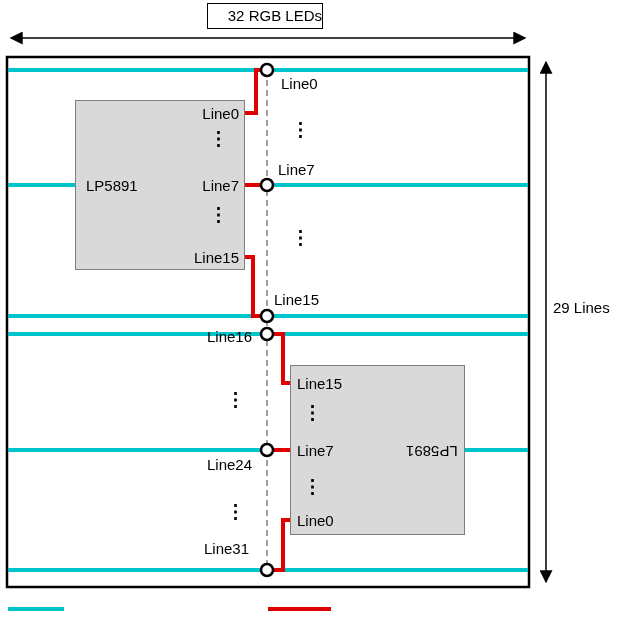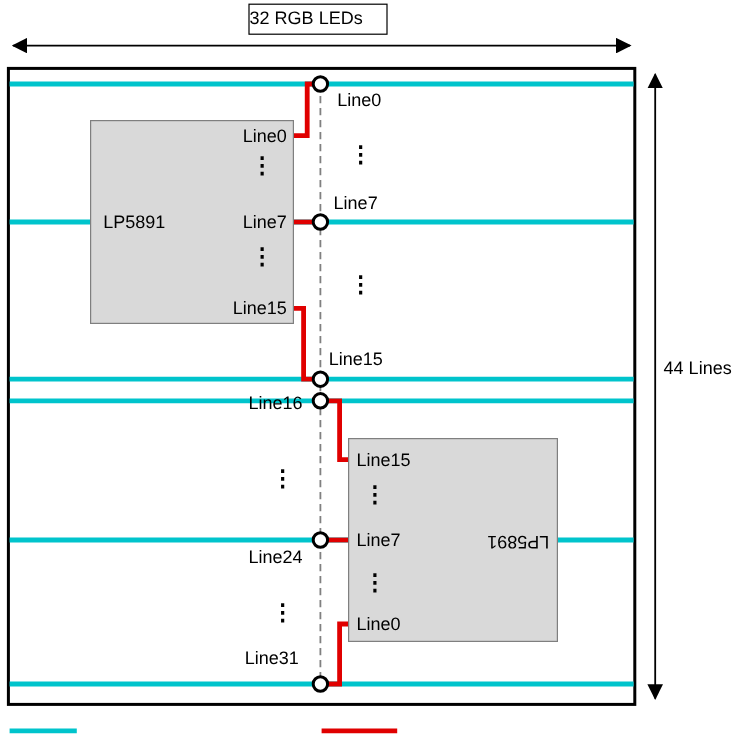--- a/index.html
+++ b/index.html
@@ -13,21 +13,21 @@
   .panel { fill: none; stroke: var(--outline, #000); stroke-width: 2.5; }
   .led   { stroke: var(--leds-connection, #00c4cc); stroke-width: 4; }
   .dash  { stroke: var(--dashed-line, #808080); stroke-width: 1.5; stroke-dasharray: 6 4; }
   .dev   { stroke: var(--devices-connection, #e00000); stroke-width: 4; fill: none; }
   .node  { fill: #fff; stroke: var(--outline, #000); stroke-width: 2.5; }
 
   .lbl  { position: absolute; font-size: 15px; line-height: 18px; white-space: nowrap; }
   .dots { position: absolute; font-size: 19px; line-height: 20px; font-weight: 700; }
   .dim-label {
     position: absolute; left: 207px; top: 3px; width: 114px; height: 24px; line-height: 24px;
-    text-align: left; border: 1px solid #000; background: #fff; font-size: 15px;
+    text-align: right; border: 1px solid #000; background: #fff; font-size: 15px;
   }
   .device {
     position: absolute; box-sizing: border-box;
     background: var(--device-fill, #d9d9d9); border: 1px solid var(--device-border, #7f7f7f);
   }
   .flip { transform: rotate(180deg); }
   .legend-label {
     position: absolute; font-size: 15px; line-height: 20px; padding: 1px 7px;
     border: 1px solid #b3b3b3; background: #fff; white-space: nowrap;
   }
@@ -70,21 +70,21 @@
     <circle class="node" cx="267" cy="316" r="6"></circle>
     <circle class="node" cx="267" cy="334" r="6"></circle>
     <circle class="node" cx="267" cy="450" r="6"></circle>
     <circle class="node" cx="267" cy="570" r="6"></circle>
 
     <line class="led" x1="8" y1="609" x2="64" y2="609"></line>
     <line class="dev" x1="268" y1="609" x2="331" y2="609"></line>
   </svg>
 
   <div class="dim-label">32 RGB LEDs</div>
-  <div class="lbl" style="left:553px; top:299px">44 Lines</div>
+  <div class="lbl" style="left:553px; top:299px">29 Lines</div>
 
   <div class="device" style="left:75px; top:100px; width:170px; height:170px">
     <div class="lbl" style="left:10px; top:76px">LP5891</div>
     <div class="lbl" style="right:5px; top:4px">Line0</div>
     <div class="dots" style="right:16px; top:28px">⋮</div>
     <div class="lbl" style="right:5px; top:76px">Line7</div>
     <div class="dots" style="right:16px; top:104px">⋮</div>
     <div class="lbl" style="right:5px; top:148px">Line15</div>
   </div>
 

